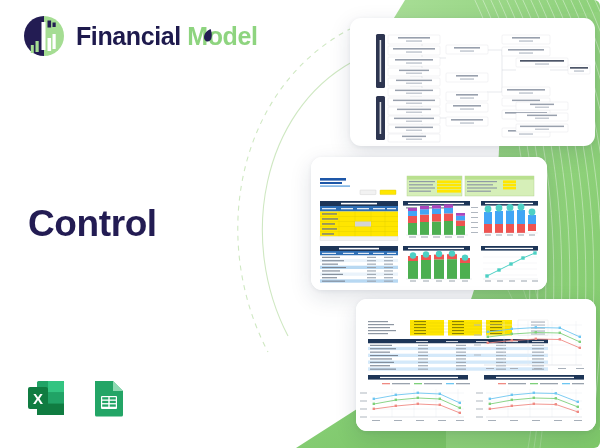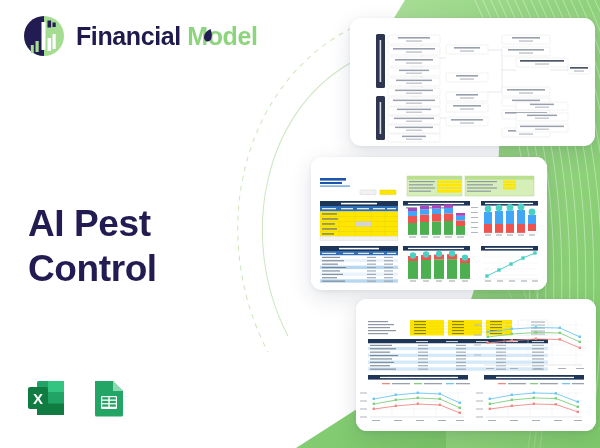--- a/index.html
+++ b/index.html
@@ -1,21 +1,21 @@
 <!DOCTYPE html>
 <html><head>
 <meta charset="utf-8">
 <style>
   html,body{margin:0;padding:0;}
   body{
     width:600px;height:448px;overflow:hidden;position:relative;
     background:#ffffff;
     font-family:"Liberation Sans","DejaVu Sans",sans-serif;
   }
-  .stage{position:absolute;inset:0;overflow:hidden;}
+  .stage{position:absolute;inset:0;overflow:hidden;border-radius:6px;}
 
   
   .bg-svg{position:absolute;inset:0;width:600px;height:448px;}
 
   
   .logo-row{position:absolute;left:22px;top:14px;display:flex;align-items:center;gap:10px;}
   .logo-mark{width:44px;height:44px;flex:0 0 44px;}
   .logo-word{font-size:25px;font-weight:700;letter-spacing:-.4px;white-space:nowrap;
     color:#1e1a4d;line-height:1;display:flex;align-items:center;}
   .logo-word .g{color:#8ed47f;}
@@ -120,21 +120,20 @@
       <span class="g mo">
         <span>Model</span>
         <svg class="leafdot" viewBox="0 0 9 13">
           <path d="M7.6 0 C3 2.2 .4 5.6 1.2 9.4 C1.9 12.4 5 13.4 7 11.6 C9.2 9.6 9.3 4 7.6 0 Z" fill="#231c53"></path>
         </svg>
       </span>
     </div>
   </div>
 
   <h1 class="title">
-    <span class="l1">AI Pest</span>
     <span class="l2">Control</span>
   </h1>
 
   <div class="filerow">
     <svg class="fi" viewBox="0 0 44 44">
       <rect x="13" y="5" width="27" height="34" rx="1.5" fill="#21a366"></rect>
       <rect x="24" y="5" width="16" height="11.3" fill="#33c481"></rect>
       <rect x="24" y="16.3" width="16" height="11.3" fill="#21a366"></rect>
       <rect x="24" y="27.6" width="16" height="11.4" fill="#107c41"></rect>
       <rect x="13" y="27.6" width="11" height="11.4" fill="#107c41"></rect>

